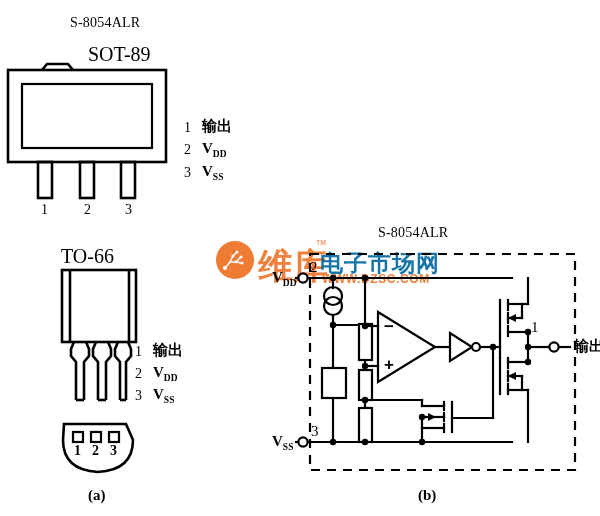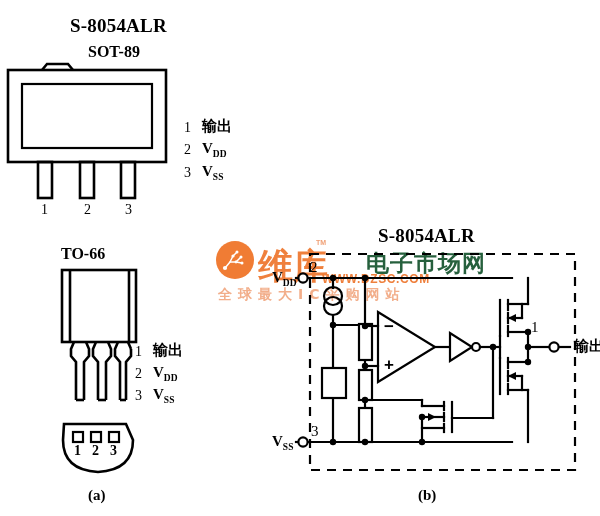--- a/index.html
+++ b/index.html
@@ -2,22 +2,22 @@
 <html><head>
 <meta charset="utf-8">
 <style>
   html,body{margin:0;padding:0;background:#ffffff;}
   body{
     width:600px;height:516px;position:relative;overflow:hidden;
     font-family:"Liberation Serif", serif;color:#000;
   }
   .stage{position:absolute;left:0;top:0;width:600px;height:516px;}
   .lbl{position:absolute;white-space:nowrap;line-height:1;}
-  .title{font-weight:700;font-size:19px;letter-spacing:.2px;text-align:right;}
-  .pkgname{font-weight:700;font-size:16px;}
+  .title{font-weight:400;font-size:14px;letter-spacing:.2px;text-align:right;}
+  .pkgname{font-weight:400;font-size:20px;}
   .pinnum{font-size:14px;}
   .pincjk{font-size:15px;font-weight:700;font-family:"DejaVu Sans",sans-serif;}
   .pinv{font-size:15px;font-weight:700;}
   .pinv sub{font-size:9.5px;font-weight:700;margin-top:40px;}
   .caption{font-size:15px;font-weight:700;}
   .outcjk{font-size:15px;font-weight:700;font-family:"DejaVu Sans",sans-serif;}
   svg{position:absolute;left:0;top:0;overflow:visible;}
 
   
   .wm{position:absolute;pointer-events:none;}
@@ -26,23 +26,22 @@
     position:absolute;left:0;top:0;width:38px;height:38px;border-radius:50%;
     background:#f07c34;
   }
   .wm-cjk1{
     position:absolute;left:258px;top:243px;font-size:35px;font-weight:700;
     color:#ef7a33;font-family:"DejaVu Sans",sans-serif;letter-spacing:0px;
     opacity:.95;
   }
   .wm-cjk2{
     position:absolute;left:320px;top:248px;font-size:23px;font-weight:700;
-    color:#14532d;font-family:"DejaVu Sans",sans-serif;letter-spacing:1px;
+    color:#0369a1;font-family:"DejaVu Sans",sans-serif;letter-spacing:1px;
     opacity:.92;
-    margin-left:46px;
   }
   .wm-url{
     position:absolute;left:322px;top:272px;font-size:12px;font-weight:700;
     color:#ee7a33;font-family:"Liberation Sans",sans-serif;letter-spacing:.6px;
     opacity:.95;
   }
   .wm-sub{
     position:absolute;left:218px;top:286px;font-size:14px;font-weight:700;
     color:#f0a076;font-family:"DejaVu Sans",sans-serif;letter-spacing:6px;
     opacity:.85;
@@ -74,21 +73,20 @@
         <circle cx="25" cy="16" r="1.5"></circle>
         <circle cx="26" cy="22" r="1.5"></circle>
         <circle cx="20" cy="21" r="1.4"></circle>
       </g>
     </svg>
   </div>
   <div class="wm wm-cjk1">维库</div>
   <div class="wm wm-tm">TM</div>
   <div class="wm wm-cjk2">电子市场网</div>
   <div class="wm wm-url">WWW.DZSC.COM</div>
-  <div class="wm wm-sub">全球最大IC采购网站</div>
 
   <div class="lbl title" style="left:70px;top:16px;">S-8054ALR</div>
   <div class="lbl pkgname" style="left:88px;top:44px;">SOT-89</div>
 
   <svg width="600" height="516">
     <g fill="none" stroke="#000" stroke-width="2.6">
 
       <path d="M42 70 L47 64 L68 64 L73 70"></path>
 
       <rect x="8" y="70" width="158" height="92"></rect>

